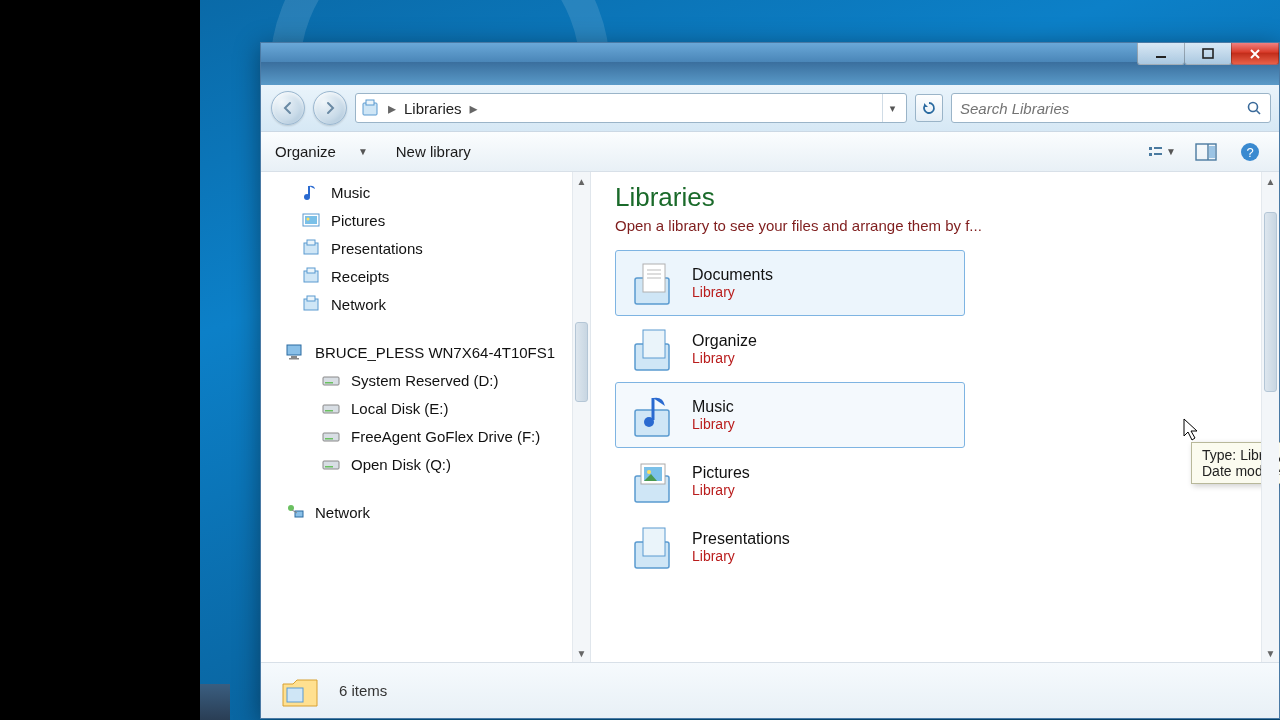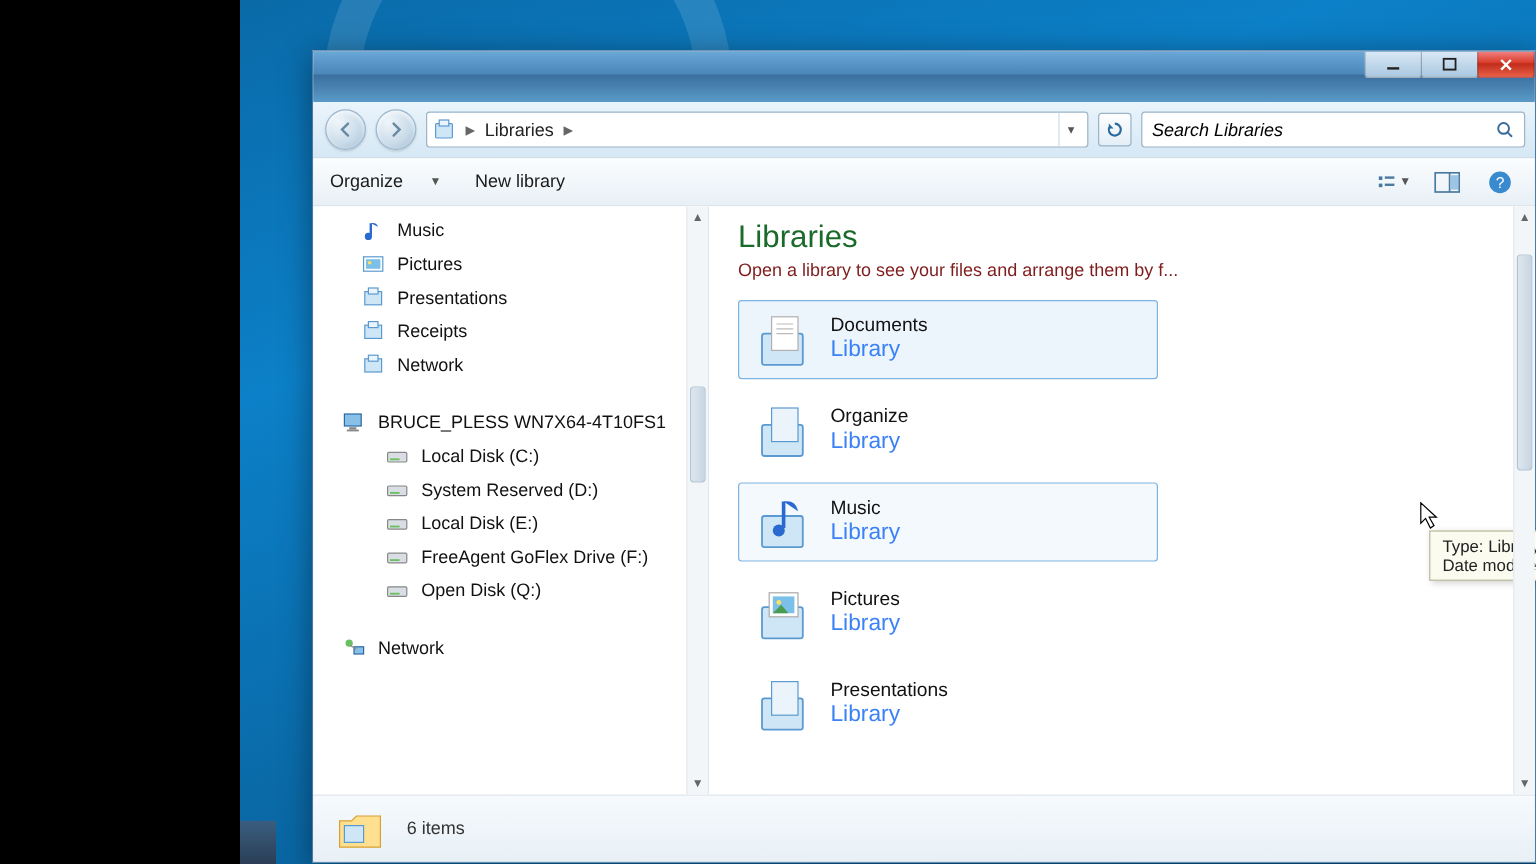--- a/index.html
+++ b/index.html
@@ -93,21 +93,21 @@
   width:28px; height:28px; border:1px solid #9ab4c8; border-radius:3px;
   background:linear-gradient(#fefefe,#e4eef6);
   display:flex; align-items:center; justify-content:center; color:#2a6aa0;
 }
 
 .search{
   width:320px; height:30px; display:flex; align-items:center;
   background:#fff; border:1px solid #9ab4c8; border-radius:3px;
   padding:0 8px; justify-content:space-between;
 }
-.search-text{ font-size:15px; color:#000000; font-style:italic;}
+.search-text{ font-size:15px; color:#737373; font-style:italic;}
 .search-icon{ color:#3a6a9a;}
 
 
 .toolbar{
   display:flex; align-items:center; height:40px;
   background:linear-gradient(#fbfdfe,#e8f0f6);
   border-bottom:1px solid #d8e0e8;
   padding:0 14px; gap:28px;
 }
 .tool-item{font-size:15px; color:#1a1a1a; display:flex; align-items:center; gap:22px;}
@@ -163,31 +163,31 @@
   position:absolute; left:2px; right:2px; top:40px; height:180px;
   background:linear-gradient(90deg,#dde6ee,#c8d6e2);
   border:1px solid #b4c6d6; border-radius:3px;
 }
 .main-scroll .arrow{
   position:absolute; left:0; right:0; height:18px;
   display:flex; align-items:center; justify-content:center; font-size:10px; color:#666;
 }
 .main-title{ font-size:26px; color:#1a6a2a; font-weight:400; margin-bottom:4px;}
 .main-sub{ font-size:15px; color:#7f1d1d; margin-bottom:16px;}
-.lib-list{ display:flex; flex-direction:column; gap:10px; padding-right:28px;}
+.lib-list{ display:flex; flex-direction:column; padding-right:28px;}
 .lib-item{
   display:flex; align-items:center; gap:14px;
   padding:6px 10px; border:1px solid transparent; border-radius:3px;
   width:350px;
 }
 .lib-item.selected{ border-color:#7eb4e2; background:rgba(150,200,240,0.18);}
 .lib-item.hover{ border-color:#7eb4e2; background:rgba(150,200,240,0.10);}
 .lib-icon{width:52px; height:52px; display:flex; align-items:center; justify-content:center;}
 .lib-text .name{font-size:16px; color:#111;}
-.lib-text .type{font-size:19px; color:#3b82f6;}
+.lib-text .type{font-size:14px; color:#b91c1c;}
 
 
 .tooltip{
   position:absolute; left:600px; top:270px;
   background:#fbfbef; border:1px solid #b8b89a;
   padding:4px 10px; font-size:14px; color:#222;
   box-shadow:2px 2px 6px rgba(0,0,0,0.2);
   white-space:nowrap;
 }
 
@@ -367,29 +367,20 @@
 
         <div class="side-item header">
           <span class="side-icon">
               <svg width="20" height="20">
                 <rect x="2" y="3" width="14" height="10" fill="#8ac0e8" stroke="#2a6aa0"></rect>
                 <rect x="6" y="14" width="6" height="2" fill="#888"></rect>
                 <rect x="4" y="16" width="10" height="1.5" fill="#888"></rect>
               </svg>
             </span>
           <span>BRUCE_PLESS WN7X64-4T10FS1</span>
-        </div>
-        <div class="side-item sub">
-          <span class="side-icon">
-              <svg width="18" height="14">
-                <rect x="1" y="4" width="16" height="8" rx="1" fill="#d8dee4" stroke="#888"></rect>
-                <rect x="3" y="9" width="8" height="1.5" fill="#6ac060"></rect>
-              </svg>
-            </span>
-          <span>Local Disk (C:)</span>
         </div>
         <div class="side-item sub">
           <span class="side-icon">
               <svg width="18" height="14">
                 <rect x="1" y="4" width="16" height="8" rx="1" fill="#d8dee4" stroke="#888"></rect>
                 <rect x="3" y="9" width="8" height="1.5" fill="#6ac060"></rect>
               </svg>
             </span>
           <span>System Reserved (D:)</span>
         </div>

